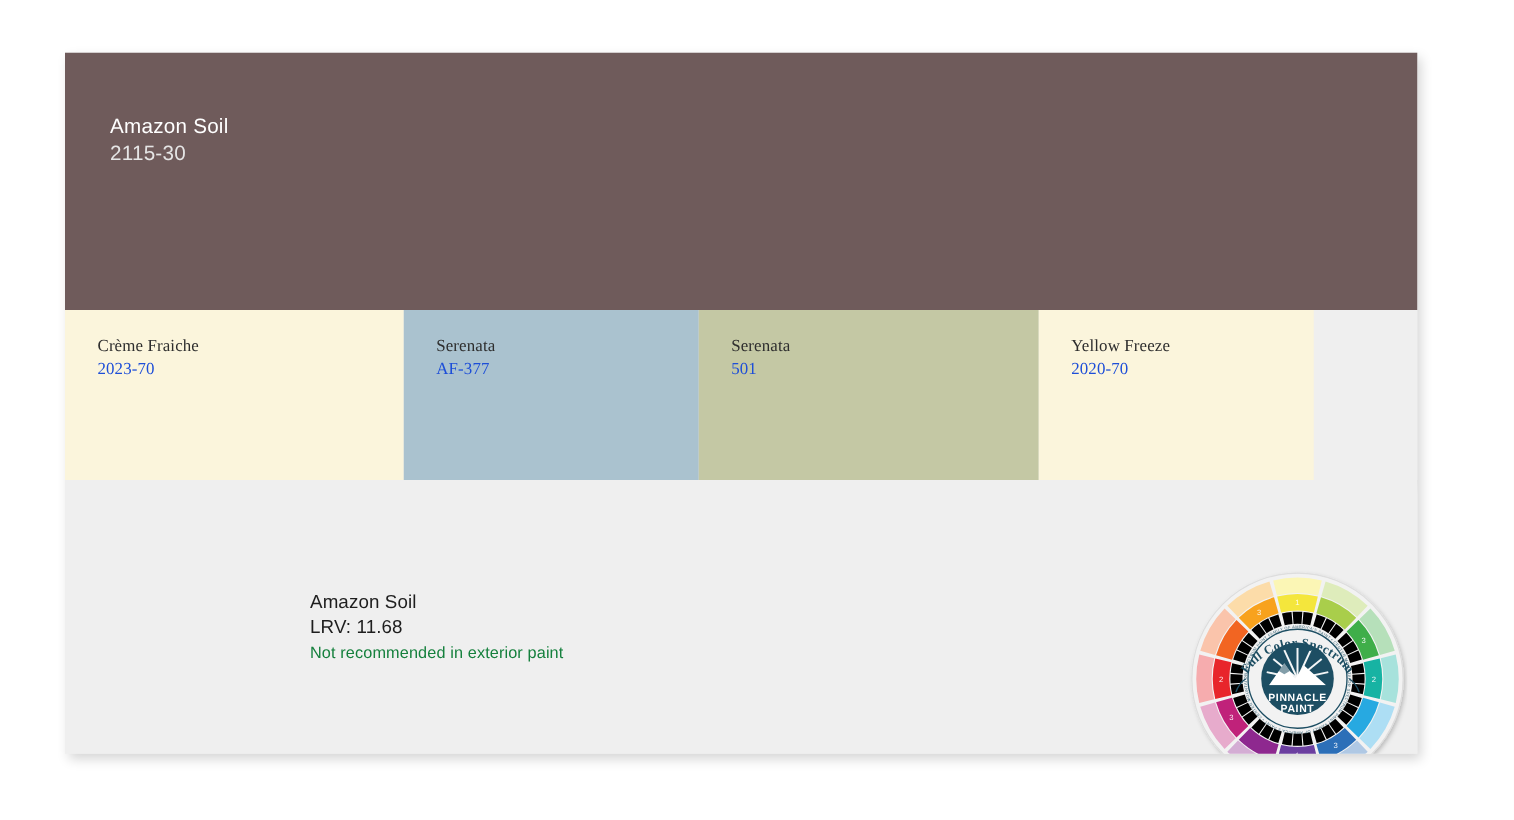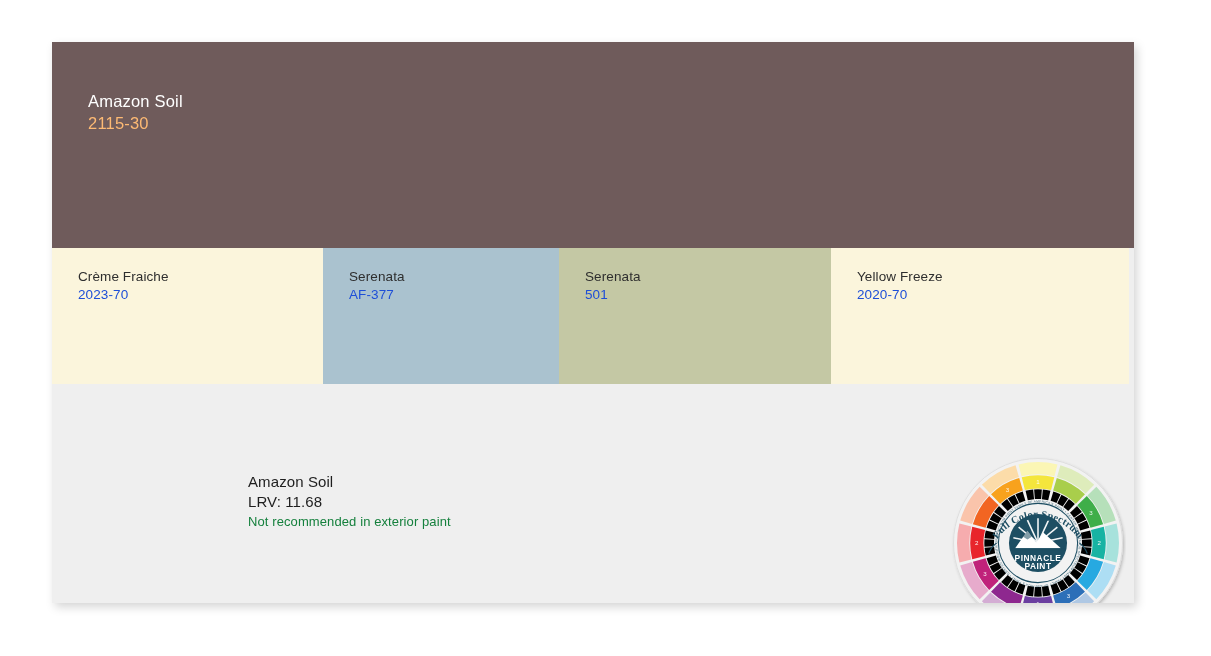--- a/index.html
+++ b/index.html
@@ -37,38 +37,39 @@
     padding: 48px 0 0 36px;
   }
   .hero-name {
     font-size: 16.5px;
     color: #ffffff;
     letter-spacing: 0.2px;
     line-height: 22px;
   }
   .hero-code {
     font-size: 16.5px;
-    color: #fdba74;
+    color: #e5e5e5;
     letter-spacing: 0.2px;
     line-height: 22px;
   }
 
   
   .strip {
     position: absolute;
     left: 0;
     top: 206px;
     width: 1082px;
     height: 136px;
     display: flex;
   }
   .swatch {
     box-sizing: border-box;
     padding: 20px 0 0 26px;
     position: relative;
+    font-family: Liberation Serif, serif;
   }
   .sw-name {
     font-size: 13.5px;
     color: #2e2e2e;
     line-height: 18px;
     letter-spacing: 0.1px;
   }
   .sw-code {
     font-size: 13.5px;
     color: #1d4ed8;
@@ -146,21 +147,21 @@
         <div class="sw-code">2023-70</div>
       </div>
       <div class="swatch" style="background: rgb(170, 194, 207); width: 236px;">
         <div class="sw-name">Serenata</div>
         <div class="sw-code">AF-377</div>
       </div>
       <div class="swatch" style="background: rgb(196, 200, 164); width: 272px;">
         <div class="sw-name">Serenata</div>
         <div class="sw-code">501</div>
       </div>
-      <div class="swatch" style="background: rgb(251, 245, 220); width: 298px;">
+      <div class="swatch" style="background: rgb(251, 245, 220); width: 220px;">
         <div class="sw-name">Yellow Freeze</div>
         <div class="sw-code">2020-70</div>
       </div>
     </div>
   <div class="strip-shadow"></div>
 
   <div class="panel">
 
     <div class="info">
       <div class="info-line">Amazon Soil</div>

